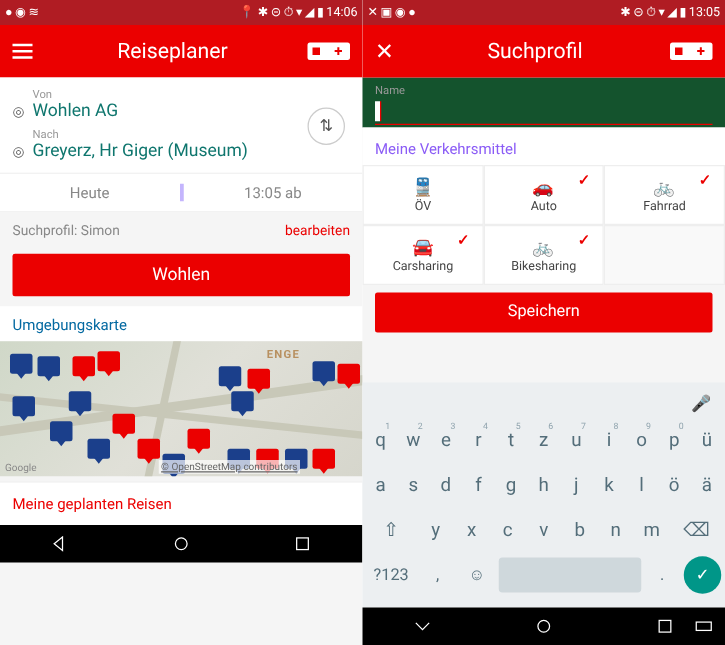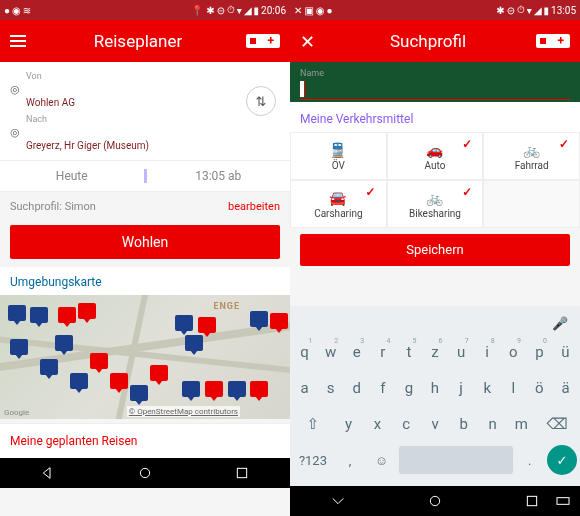--- a/index.html
+++ b/index.html
@@ -21,35 +21,35 @@
   .appbar .logo::after { content:'+'; color:#eb0000; font-weight:bold; font-size:12px; position:absolute; right:6px; }
   .hamburger { width:16px; height:12px; display:flex; flex-direction:column; justify-content:space-between; }
   .hamburger span { height:2px; background:#fff; }
 
   
   .route-block { background: #fff; padding: 6px 10px 6px 10px; position: relative; }
   .route-row { display: flex; align-items: flex-start; padding: 3px 0; }
   .route-row .pin { width: 16px; padding-top: 12px; color: #555; font-size: 11px; }
   .route-row .col { flex: 1; }
   .small-label { font-size: 9px; color: #999; }
-  .big-val { font-size: 10px; color: #7f1d1d; margin-top: 16px; }
+  .big-val { font-size: 14px; color: #0f766e; }
   .swap { position: absolute; right: 14px; top: 24px; width: 30px; height: 30px; border: 1px solid #ccc; border-radius: 50%; background: #fff; display: flex; align-items: center; justify-content: center; font-size: 13px; color: #555; }
 
   .datetime-row { background: #fff; border-top: 1px solid #eee; border-bottom: 1px solid #eee; display: flex; height: 32px; align-items: center; color: #888; font-size: 12px; }
   .datetime-row > div { flex: 1; text-align: center; border-right: 3px solid #c4b5fd; }
   .datetime-row > div:last-child { border-right: none; }
 
   .profile-row { padding: 8px 10px; font-size: 11px; color: #888; display: flex; justify-content: space-between; background: #f5f5f5; gap: 47px; }
   .profile-row .edit { color: #eb0000; }
 
   .big-button { margin: 4px 10px 8px 10px; background: #eb0000; color: #fff; text-align: center; height: 34px; line-height: 34px; font-size: 14px; border-radius: 2px; }
 
   .section-title { padding: 8px 10px 6px 10px; font-size: 12px; color: #0369a1; background: #fff; }
 
-  .map { height: 124px; background: linear-gradient(135deg,#d0d8c8,#e0e0d8,#d6d6cc); position: relative; overflow: hidden; margin-bottom:4px;padding-left:12px;}
+  .map { height: 108px; background: linear-gradient(135deg,#d0d8c8,#e0e0d8,#d6d6cc); position: relative; overflow: hidden; margin-bottom:4px;padding-left:12px;}
   .map .road { position:absolute; background:#c8c8b8; }
   .map .r1 { width:200%; height:8px; top:30px; left:-20px; transform:rotate(-8deg);}
   .map .r2 { width:200%; height:6px; top:70px; left:-20px; transform:rotate(6deg);}
   .map .r3 { width:6px; height:200%; left:120px; top:-20px; transform:rotate(12deg);}
   .map .poi { position:absolute; width:18px; height:16px; border-radius:2px; }
   .map .poi::after { content:''; position:absolute; bottom:-4px; left:5px; width:0; height:0; border-left:4px solid transparent; border-right:4px solid transparent; }
   .map .poi.blue { background:#1b3f8b; } .map .poi.blue::after{ border-top:5px solid #1b3f8b;}
   .map .poi.red { background:#eb0000; } .map .poi.red::after{ border-top:5px solid #eb0000;}
   .map .osm { position:absolute; bottom:2px; right:50px; font-size:8px; color:#666; text-decoration:underline; background:rgba(255,255,255,0.7); padding:1px 2px;}
   .map .google-logo { position:absolute; bottom:2px; left:4px; font-size:8px; color:#888; }
@@ -103,21 +103,21 @@
           <span>≋</span>
         </div>
       <div class="icons">
           <span>📍</span>
           <span>✱</span>
           <span>⊝</span>
           <span>⏱</span>
           <span>▾</span>
           <span>◢</span>
           <span>▮</span>
-          <span>20:06</span>
+          <span>14:06</span>
         </div>
     </div>
     <div class="appbar">
       <div class="menu-ic">
           <div class="hamburger">
             <span></span>
             <span></span>
             <span></span>
           </div>
         </div>

